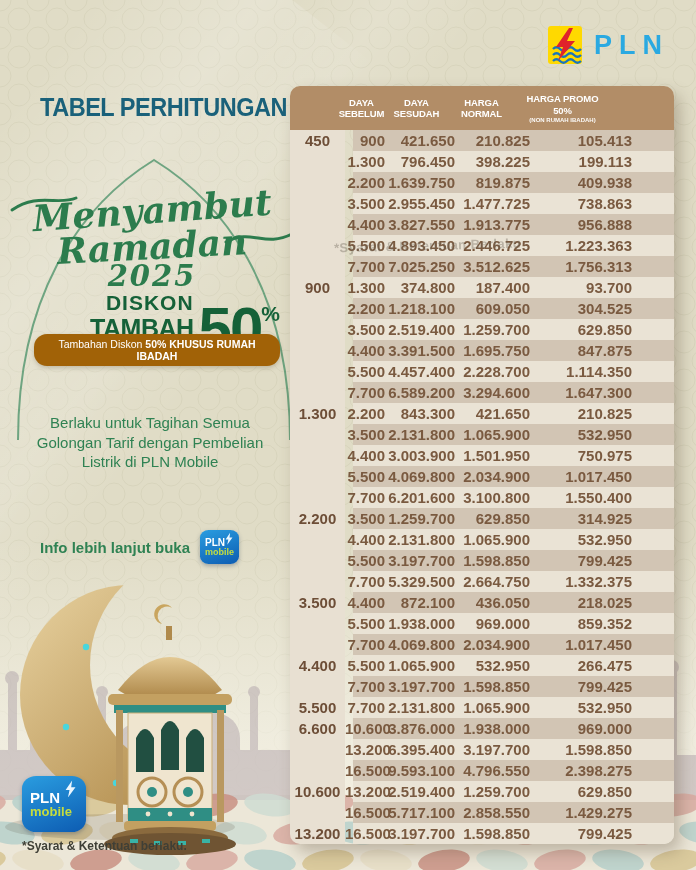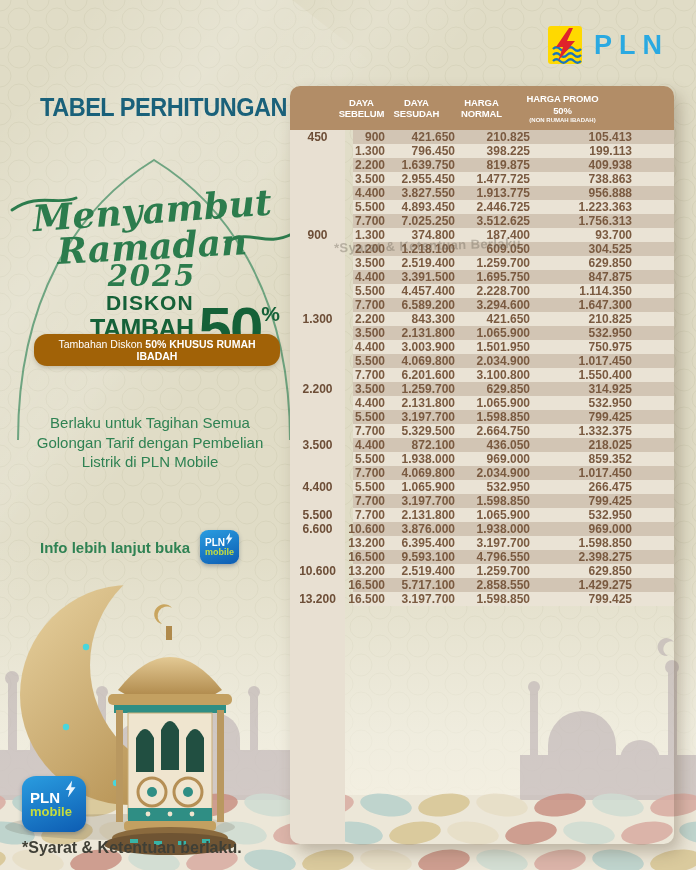--- a/index.html
+++ b/index.html
@@ -60,37 +60,37 @@
   .plnm-pln{color:#fff;font-weight:800;line-height:1;}
   .plnm-mobile{color:#c6dd3e;font-weight:700;line-height:1;}
   .plnm.small{width:34px;height:34px;padding-left:5px;}
   .plnm.small .plnm-pln{font-size:10px;}
   .plnm.small .plnm-mobile{font-size:9px;}
   .plnm.small .bolt{width:9px;height:12px;}
   .plnm.big{width:56px;height:56px;padding-left:8px;position:absolute;left:22px;top:776px;z-index:6;}
   .plnm.big .plnm-pln{font-size:15px;}
   .plnm.big .plnm-mobile{font-size:13px;}
   .plnm.big .bolt{width:13px;height:17px;}
-  .terms{position:absolute;left:22px;top:839px;z-index:6;font-size:16px;font-weight:600;color:#3f3f36;}
+  .terms{position:absolute;left:22px;top:839px;z-index:6;font-size:12px;font-weight:600;color:#3f3f36;}
 
   
   #silhouette-svg{position:absolute;left:0;top:600px;z-index:2;}
   #pebbles-svg{position:absolute;left:0;top:793px;z-index:2;}
   #lantern-svg{position:absolute;left:0;top:555px;z-index:3;}
 
   
   .table-wrap{position:absolute;left:290px;top:86px;width:384px;height:758px;z-index:4;
     border-radius:10px;overflow:hidden;box-shadow:6px 8px 16px rgba(90,70,50,.32);}
   .thead{height:44px;background:#b28d67;display:flex;color:#fff;padding-left:44px;}
   .hcell{display:flex;flex-direction:column;justify-content:center;align-items:center;text-align:center;padding:0 1px;box-sizing:border-box;}
   .htitle{font-size:9.5px;font-weight:700;line-height:1.2;letter-spacing:-.1px;}
   .hsub{font-size:6px;font-weight:700;margin-top:1px;opacity:.95;}
   .tbody{position:relative;height:714px;}
   .col1-bg{position:absolute;left:0;top:0;width:55px;height:100%;background:#e8e0d2;}
-  .trow{position:relative;display:flex;height:14px;align-items:center;font-size:12px;font-weight:600;color:#7a5a40;}
+  .trow{position:relative;display:flex;height:21px;align-items:center;font-size:15px;font-weight:600;color:#7a5a40;}
   .rowbg{position:absolute;left:63px;right:0;top:0;bottom:0;}
   .rowbg.dark{background:#d2c5b4;}
   .rowbg.light{background:#eae3d5;}
   .cell{position:relative;z-index:1;white-space:nowrap;}
   .cell.c1{width:55px;text-align:center;color:#6d4e37;font-weight:700;}
   .cell.c2{width:40px;text-align:right;}
   .cell.c3{width:70px;text-align:right;}
   .cell.c4{width:75px;text-align:right;}
   .cell.c5{width:102px;text-align:right;}
   .cfill{flex:1;}

